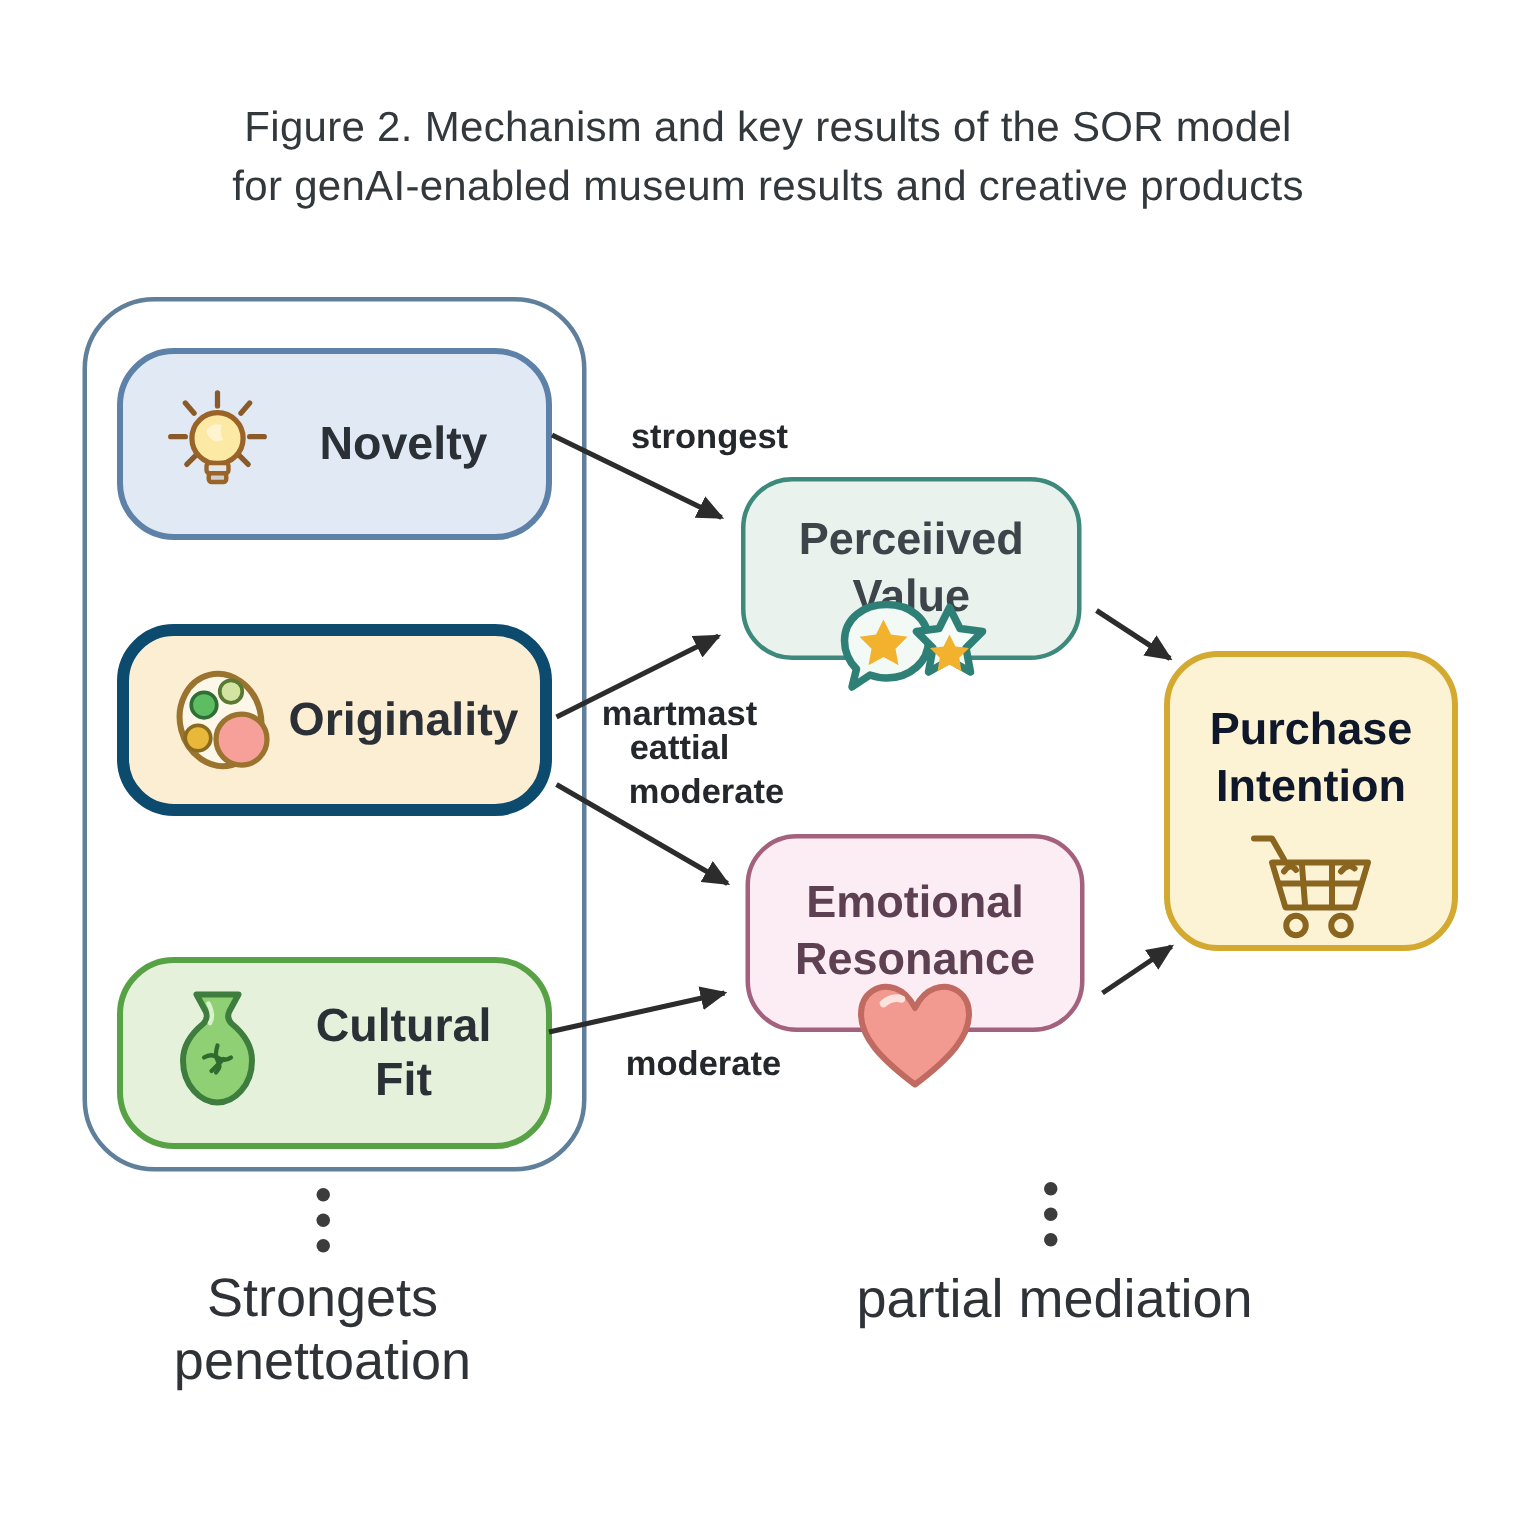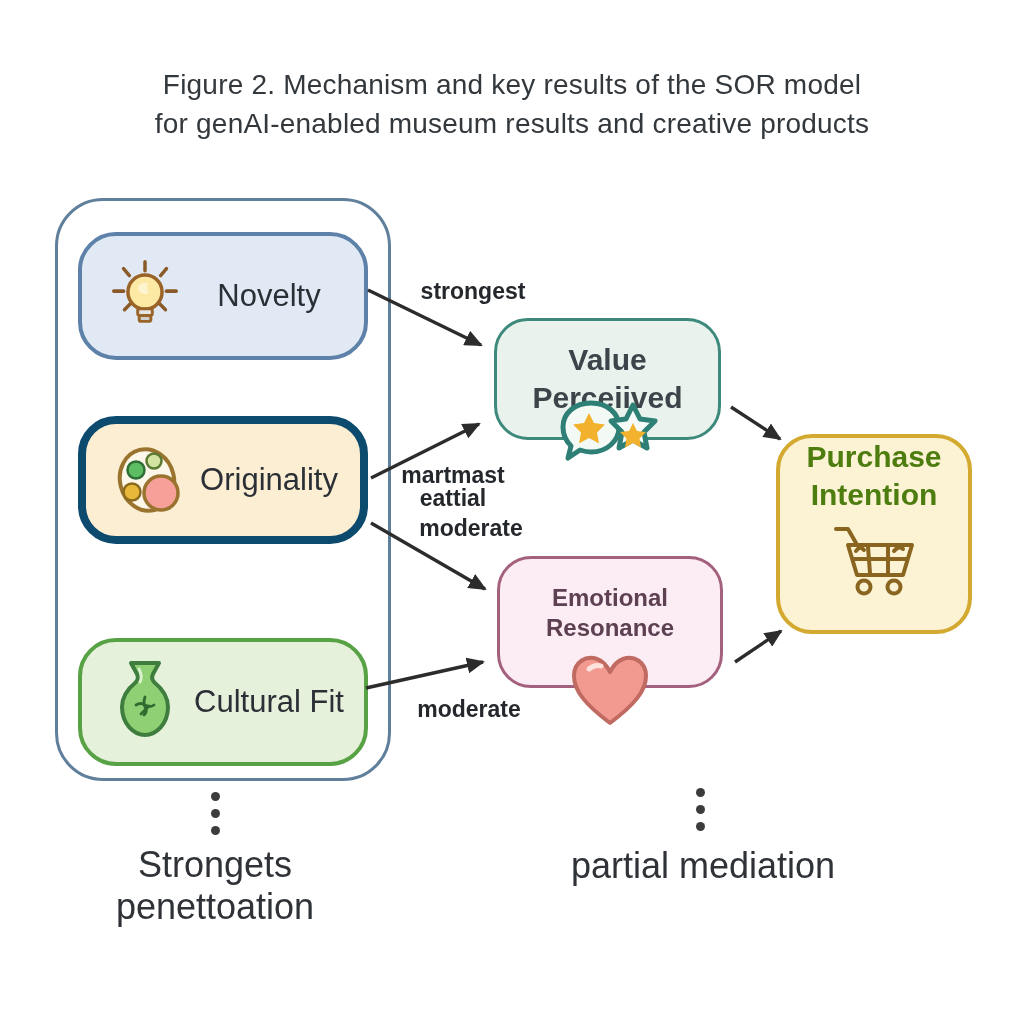--- a/index.html
+++ b/index.html
@@ -10,41 +10,41 @@
   .fig-title{position:absolute;top:66px;left:0;width:1024px;text-align:center;
              font-size:28px;font-weight:400;line-height:1.38;color:#33383d;letter-spacing:.2px;}
 
   
   .stim-container{position:absolute;left:55px;top:198px;width:330px;height:577px;
                   border:3.5px solid #5f7f9b;border-radius:48px;background:#ffffff;}
 
   .stim-box{position:absolute;left:78px;width:290px;height:128px;border-radius:38px;
             display:flex;align-items:center;box-sizing:border-box;padding:0 14px 0 20px;}
   .stim-box .icon{flex:0 0 86px;display:flex;align-items:center;justify-content:center;}
-  .stim-box .lbl{flex:1;text-align:center;font-size:31px;font-weight:400;color:#2b3036;}
+  .stim-box .lbl{flex:1;text-align:center;font-size:31px;font-weight:700;color:#2b3036;}
 
   #box-novelty    {top:232px;background:#e1eaf4;border:4px solid #5d81a8;}
   #box-originality{top:416px;background:#fceed2;border:8px solid #0c4a6e;}
   #box-cultural   {top:601px;background:#e6f1db;border:4px solid #57a244;margin-top:37px;}
 
   
   .med-box{position:absolute;border-radius:34px;box-sizing:border-box;text-align:center;
            font-weight:700;line-height:1.25;}
   #box-pv{left:494px;top:318px;width:227px;height:122px;background:#e9f2ec;
           border:3.5px solid #3d897b;color:#3d454b;font-size:30px;padding-top:20px;}
   #box-er{left:497px;top:556px;width:226px;height:132px;background:#fcecf4;
-          border:3.5px solid #a4617e;color:#5d4052;font-size:24px;padding-top:24px;}
+          border:3.5px solid #a4617e;color:#5d4052;font-size:30px;padding-top:24px;}
   .hang-icon{position:absolute;left:50%;transform:translateX(-50%);z-index:6;}
   #pv-icon{bottom:-44px;width:126px;height:86px;}
   #er-icon{bottom:-46px;width:86px;height:82px;}
 
   
   #box-pi{position:absolute;left:776px;top:434px;width:196px;height:200px;border-radius:36px;
           background:#fcf2d4;border:4.5px solid #d3a930;box-sizing:border-box;text-align:center;
-          font-size:30px;font-weight:700;line-height:1.25;color:#4d7c0f;}
+          font-size:30px;font-weight:700;line-height:1.25;color:#0f172a;padding-top:30px;}
   #pi-cart{display:block;margin:8px auto 0;width:96px;height:76px;}
 
   
   .arrows{position:absolute;left:0;top:0;width:1024px;height:1024px;z-index:5;pointer-events:none;}
 
   
   .alabel{position:absolute;transform:translate(-50%,-50%);font-size:23px;font-weight:700;
           color:#24272b;white-space:nowrap;text-align:center;line-height:1.0;z-index:7;}
 
   
@@ -110,22 +110,22 @@
           <path d="M33,38 q-2,6 0,10 q3,4 -1,8"></path>
           <path d="M24,46 q5,-3 9,0 q5,3 9,0"></path>
           <path d="M29,55 l8,-8"></path>
         </g>
       </svg>
     </span>
     <span class="lbl">Cultural Fit</span>
   </div>
 
   <div class="med-box" id="box-pv">
+    <div>Perceiived</div>
     <div>Value</div>
-    <div>Perceiived</div>
     <span class="hang-icon" id="pv-icon">
       <svg width="126" height="86" viewBox="0 0 126 86">
         <path d="M46,8 c16,0 28,10 28,24 c0,14 -12,25 -28,25 c-4,0 -8,-1 -11,-2
                  l-12,8 l3,-12 c-5,-5 -8,-11 -8,-19 c0,-14 12,-24 28,-24 z" fill="#f3faf5" stroke="#2e8076" stroke-width="5" stroke-linejoin="round"></path>
         <path d="M88,10 l7,14 15,2 -11,11 3,16 -14,-8 -14,8 3,-16 -11,-11 15,-2 z" fill="#f5fbf8" stroke="#2e8076" stroke-width="5" stroke-linejoin="round"></path>
         <path d="M44,18 l5,10 11,1.5 -8,8 2,11 -10,-5.5 -10,5.5 2,-11 -8,-8 11,-1.5 z" fill="#f2b22e"></path>
         <path d="M88,28 l4,8 9,1 -6.5,6.5 1.5,9 -8,-4.5 -8,4.5 1.5,-9 -6.5,-6.5 9,-1 z" fill="#f2b22e"></path>
       </svg>
     </span>
   </div>

